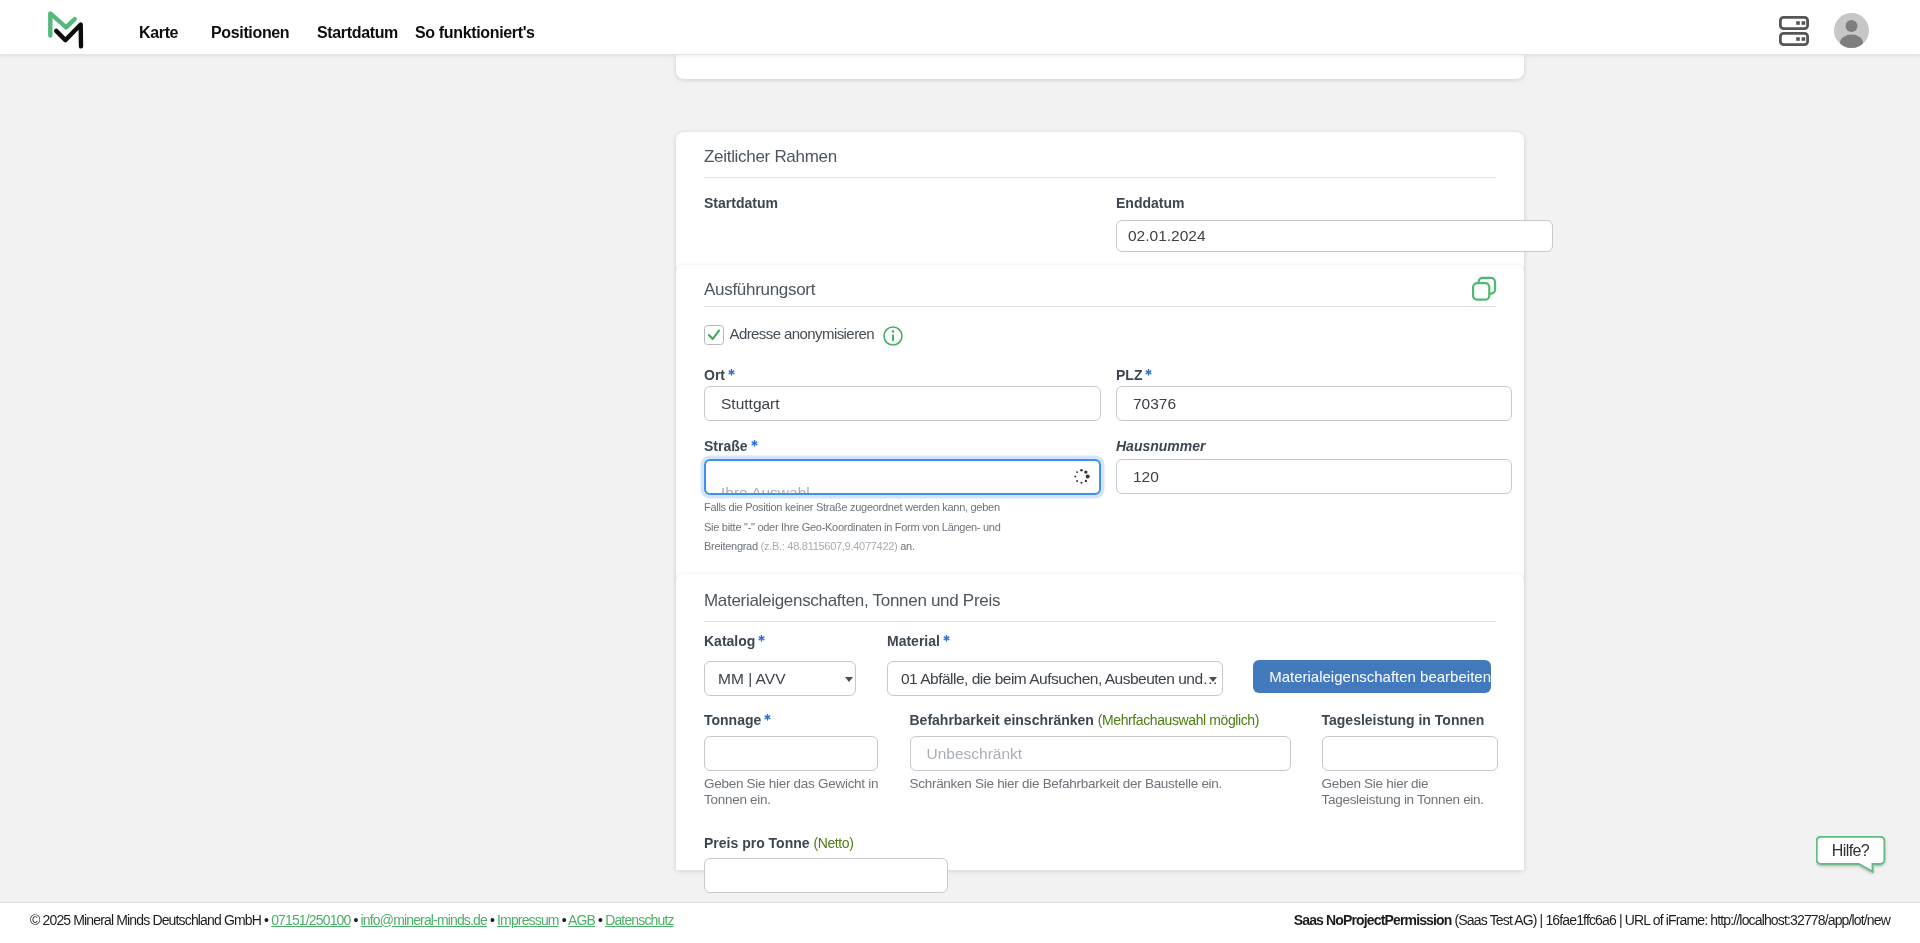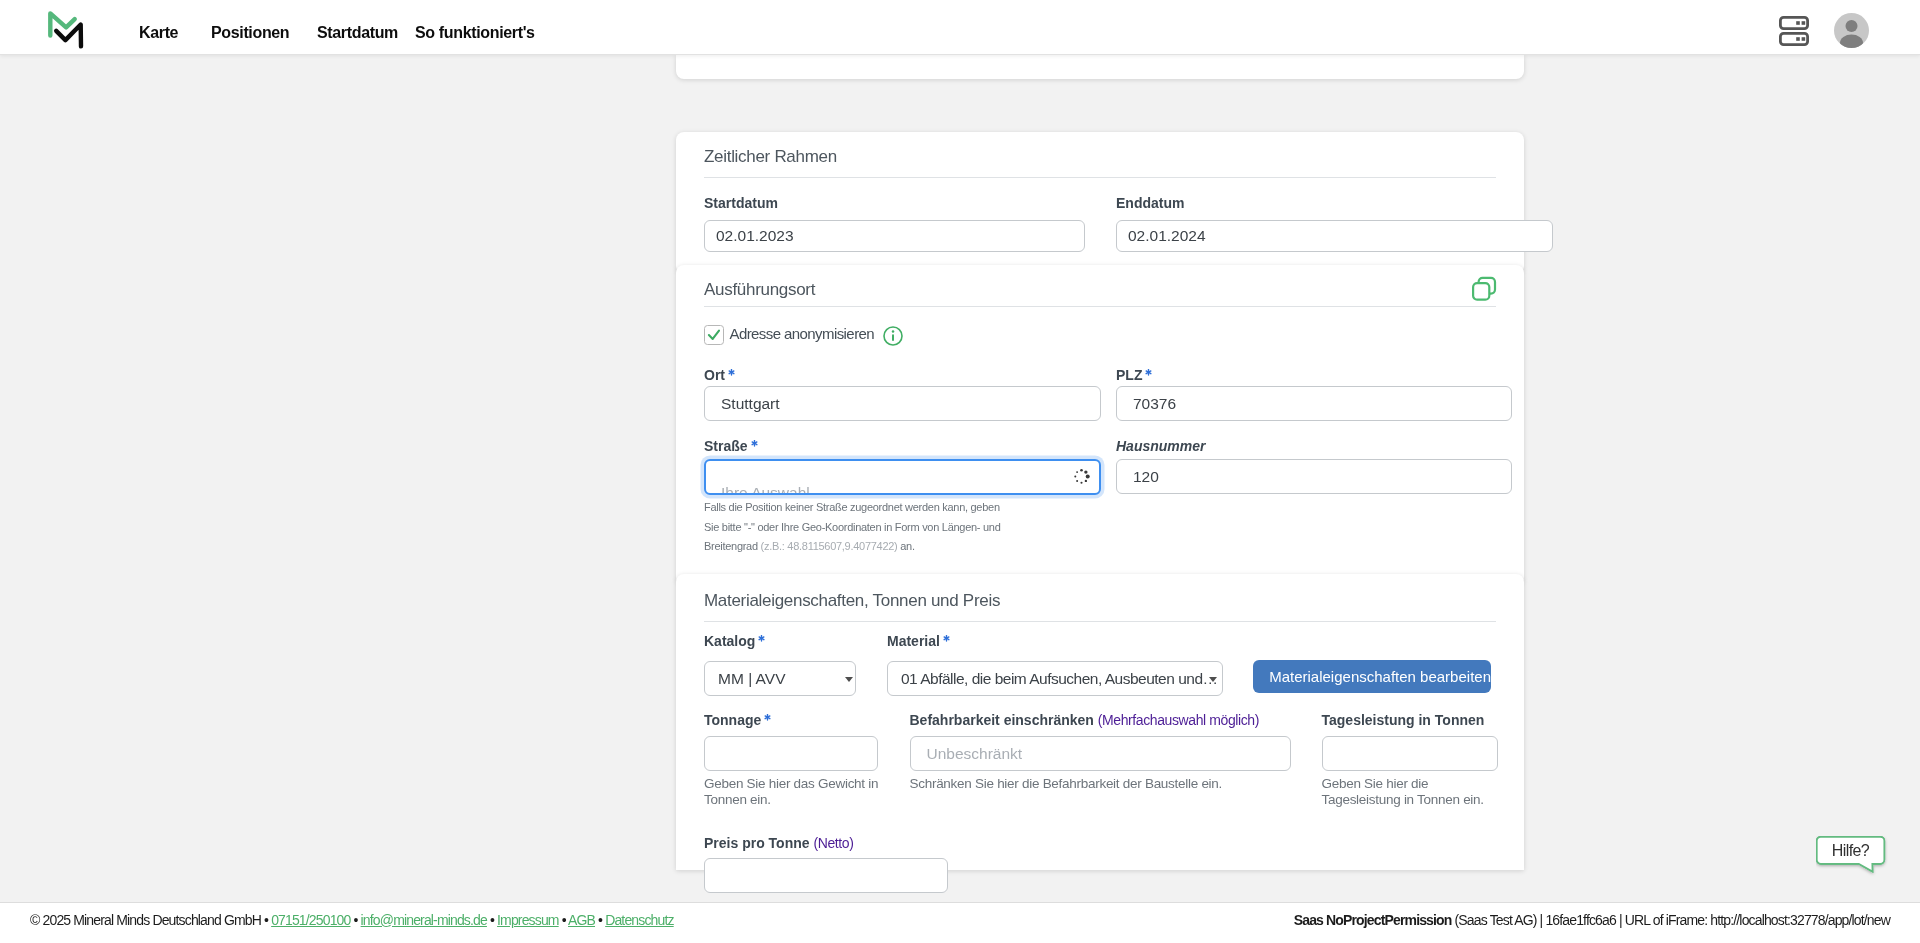--- a/index.html
+++ b/index.html
@@ -12,21 +12,21 @@
   #nav { position:absolute; left:0; top:0; width:1920px; height:55px; background:#fff;
          border-bottom:1px solid #e2e2e2; box-shadow:0 1px 4px rgba(0,0,0,.08); z-index:30; }
   .navitem { position:absolute; top:0; height:55px; line-height:66px; font-size:16px; font-weight:700; letter-spacing:-0.35px; color:#0d0d0d; }
   #navicons svg { position:absolute; }
   
   .card { position:absolute; left:676px; width:848px; background:#fff; border-radius:8px;
           box-shadow:0 1px 5px rgba(0,0,0,.14); }
   .cardtitle { position:absolute; left:28px; font-size:17px; line-height:17px; letter-spacing:-0.3px; color:#4d565e; white-space:nowrap; }
   .divider { position:absolute; left:28px; width:792px; height:0; border-top:1px solid #dfe2e5; }
   .lbl { position:absolute; font-size:14px; line-height:14px; font-weight:700; color:#3d4751; white-space:nowrap; }
-  .lbl .lightpart { color:#4c1d95; font-weight:400; letter-spacing:-0.4px; }
+  .lbl .lightpart { color:#4d7c0f; font-weight:400; letter-spacing:-0.4px; }
   .inp { position:absolute; height:35px; background:#fff; border:1px solid #c5c9cd; border-radius:6px;
          font-size:15.5px; color:#3c4248; line-height:33px; padding:0 16px; white-space:nowrap; overflow:hidden; }
   .inp.ph { color:#a9aeb4; }
   .helper { position:absolute; font-size:11px; color:#6d747b; line-height:19.7px; }
   .helper2 { position:absolute; font-size:13.5px; color:#6d747b; line-height:16.2px; letter-spacing:-0.28px; }
   .helper .lt, .helper2 .lt { color:#a7acb1; }
   .selarrow { position:absolute; width:0; height:0; border-left:4.5px solid transparent;
               border-right:4.5px solid transparent; border-top:5.5px solid #4e4e4e; }
   
   #footer { position:absolute; left:0; top:902px; width:1920px; height:41px; background:#fff;
@@ -41,21 +41,20 @@
 <div id="page">
   <div id="bg"></div>
 
   <div class="card" style="top:55px; height:24px; border-radius:0 0 8px 8px;"></div>
 
   <div class="card" style="top:101px; height:142px;margin-top:31px;">
     <div class="cardtitle" style="top:16px;">Zeitlicher Rahmen</div>
     <div class="divider" style="top:45px;"></div>
     <div class="lbl" style="left:28px; top:64px;">Startdatum</div>
     <div class="lbl" style="left:440px; top:64px;">Enddatum</div>
-    <div class="inp" style="left:28px; top:87.5px; width:381px; height:32.5px; line-height:30.5px; padding:0 11px;">02.01.2023</div>
     <div class="inp" style="left:440px; top:87.5px; width:437px; height:32.5px; line-height:30.5px; padding:0 11px;">02.01.2024</div>
   </div>
 
   <div class="card" style="top:265px; height:320px;">
     <div class="cardtitle" style="top:16px;">Ausführungsort</div>
     <svg style="position:absolute; left:796px; top:11px;" width="25" height="25" viewBox="0 0 25 25">
       <rect x="6.6" y="1.9" width="16.4" height="15.7" rx="4" fill="none" stroke="#4cba70" stroke-width="2.2"></rect>
       <rect x="1.1" y="7.1" width="16.2" height="16.6" rx="4" fill="#fff" stroke="#4cba70" stroke-width="2.2"></rect>
     </svg>
     <div class="divider" style="top:41px;"></div>

